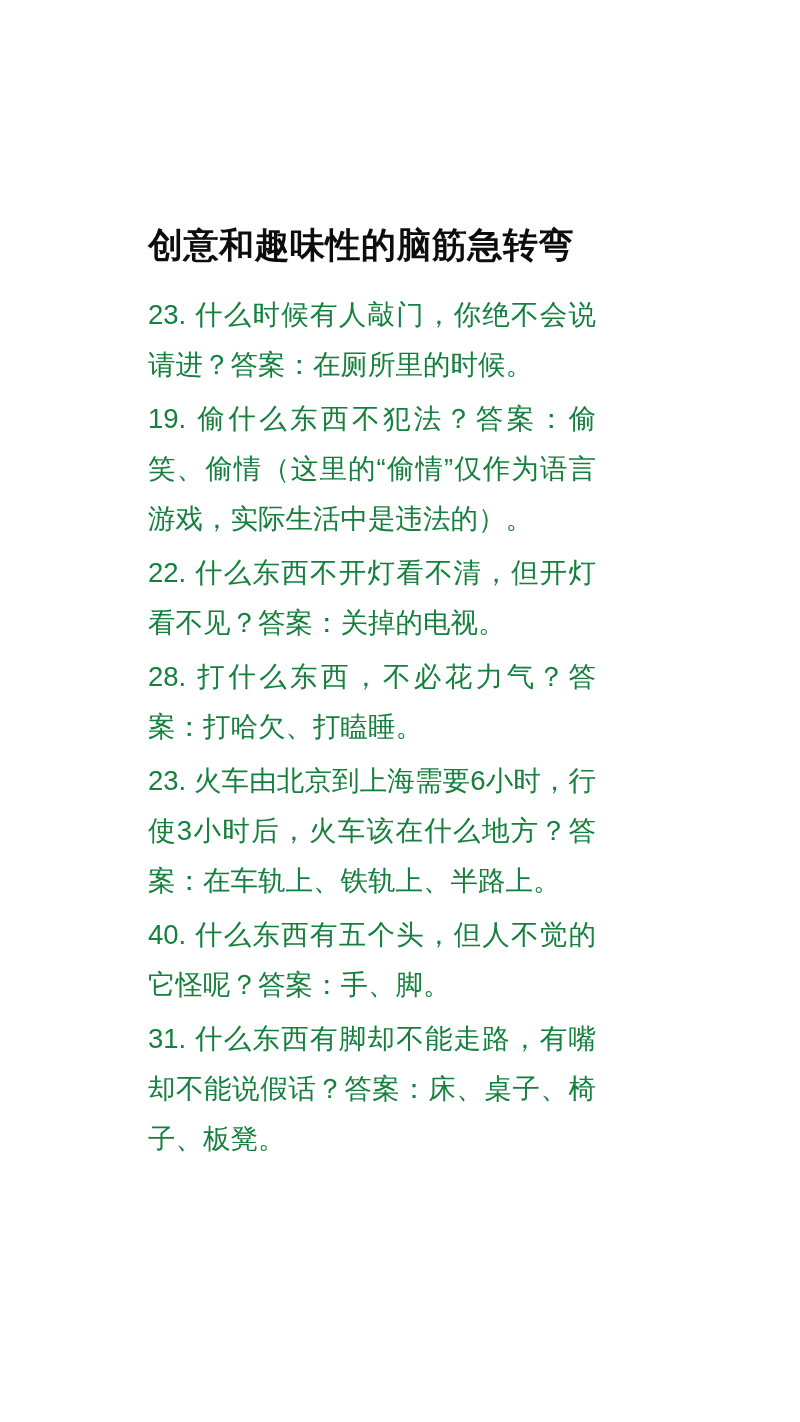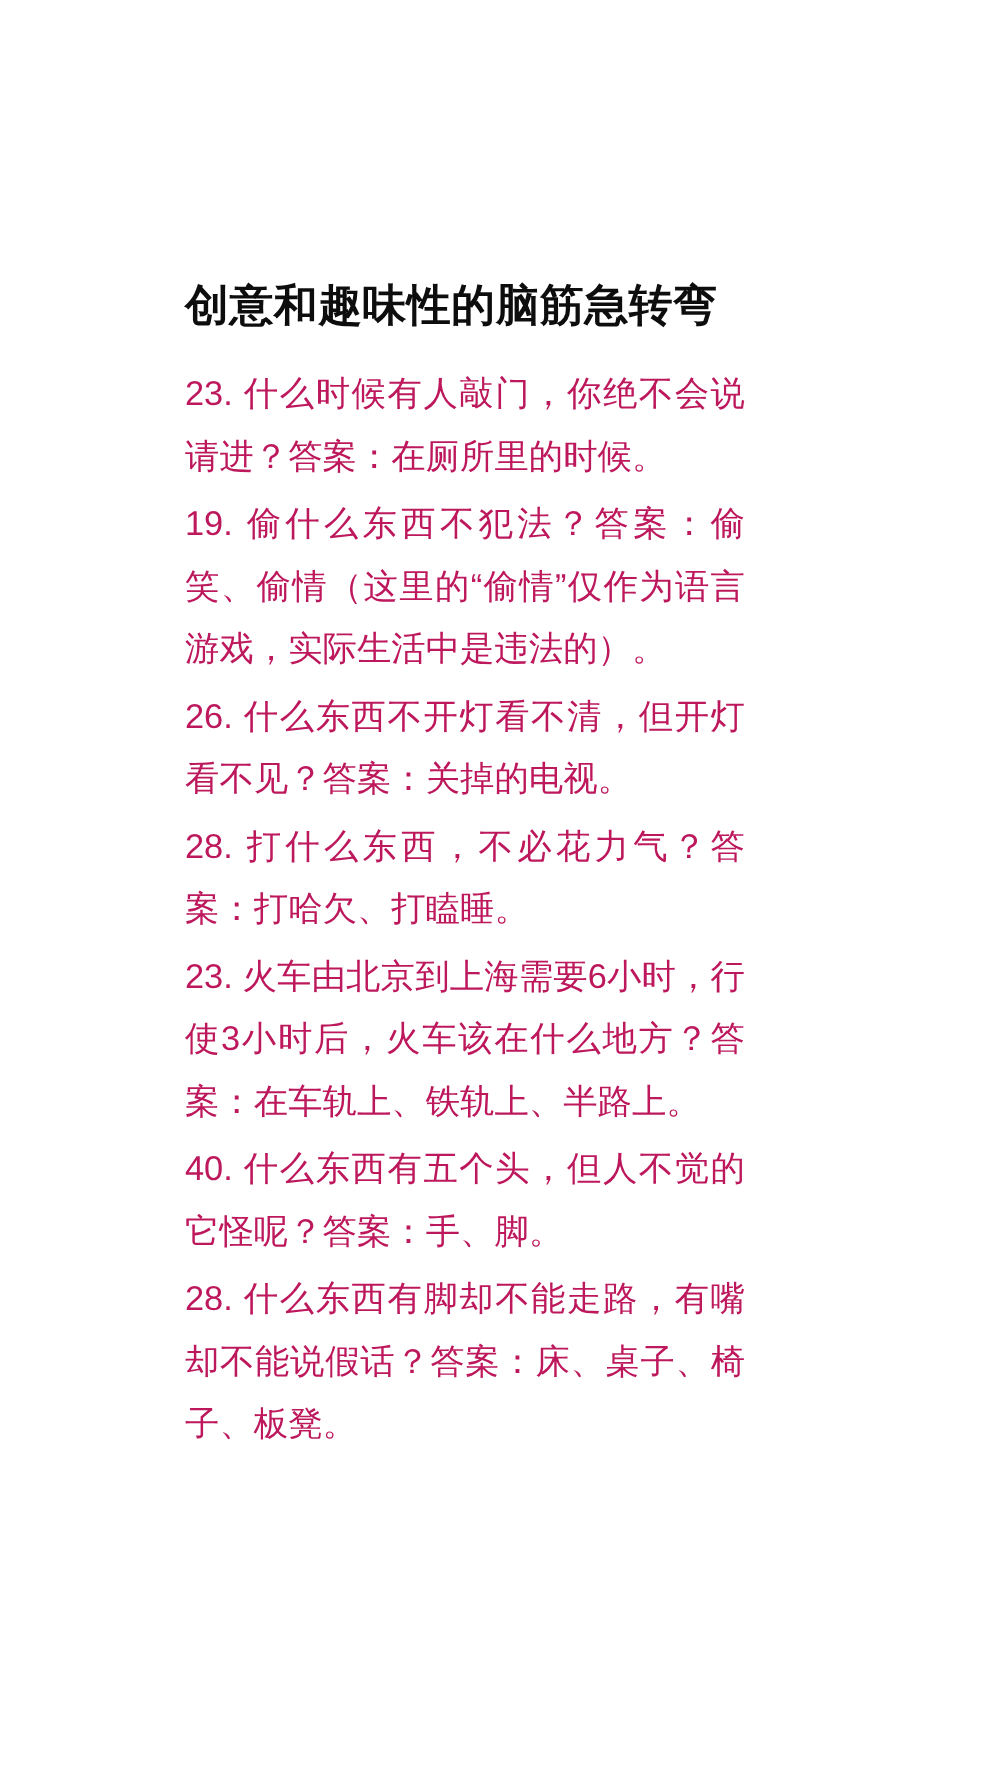--- a/index.html
+++ b/index.html
@@ -32,32 +32,32 @@
   .qa-list {
     margin: 0;
     padding: 0;
     list-style: none;
   }
   .qa-item {
     font-size: 27.5px;
     line-height: 50px;
     margin: 0 0 4px 0;
     text-align: justify;
-    color: #be185d;
+    color: #15803d;
     letter-spacing: 0px;
     max-width: 510px;
   }
 </style>
 </head>
 <body>
 
 <div class="page">
   <h1 class="doc-title">创意和趣味性的脑筋急转弯</h1>
   <ul class="qa-list">
     <li class="qa-item">23. 什么时候有人敲门，你绝不会说请进？答案：在厕所里的时候。</li>
     <li class="qa-item">19. 偷什么东西不犯法？答案：偷笑、偷情（这里的“偷情”仅作为语言游戏，实际生活中是违法的）。</li>
-    <li class="qa-item">26. 什么东西不开灯看不清，但开灯看不见？答案：关掉的电视。</li>
+    <li class="qa-item">22. 什么东西不开灯看不清，但开灯看不见？答案：关掉的电视。</li>
     <li class="qa-item">28. 打什么东西，不必花力气？答案：打哈欠、打瞌睡。</li>
     <li class="qa-item">23. 火车由北京到上海需要6小时，行使3小时后，火车该在什么地方？答案：在车轨上、铁轨上、半路上。</li>
     <li class="qa-item">40. 什么东西有五个头，但人不觉的它怪呢？答案：手、脚。</li>
-    <li class="qa-item">28. 什么东西有脚却不能走路，有嘴却不能说假话？答案：床、桌子、椅子、板凳。</li>
+    <li class="qa-item">31. 什么东西有脚却不能走路，有嘴却不能说假话？答案：床、桌子、椅子、板凳。</li>
   </ul>
 </div>
 
 </body></html>

